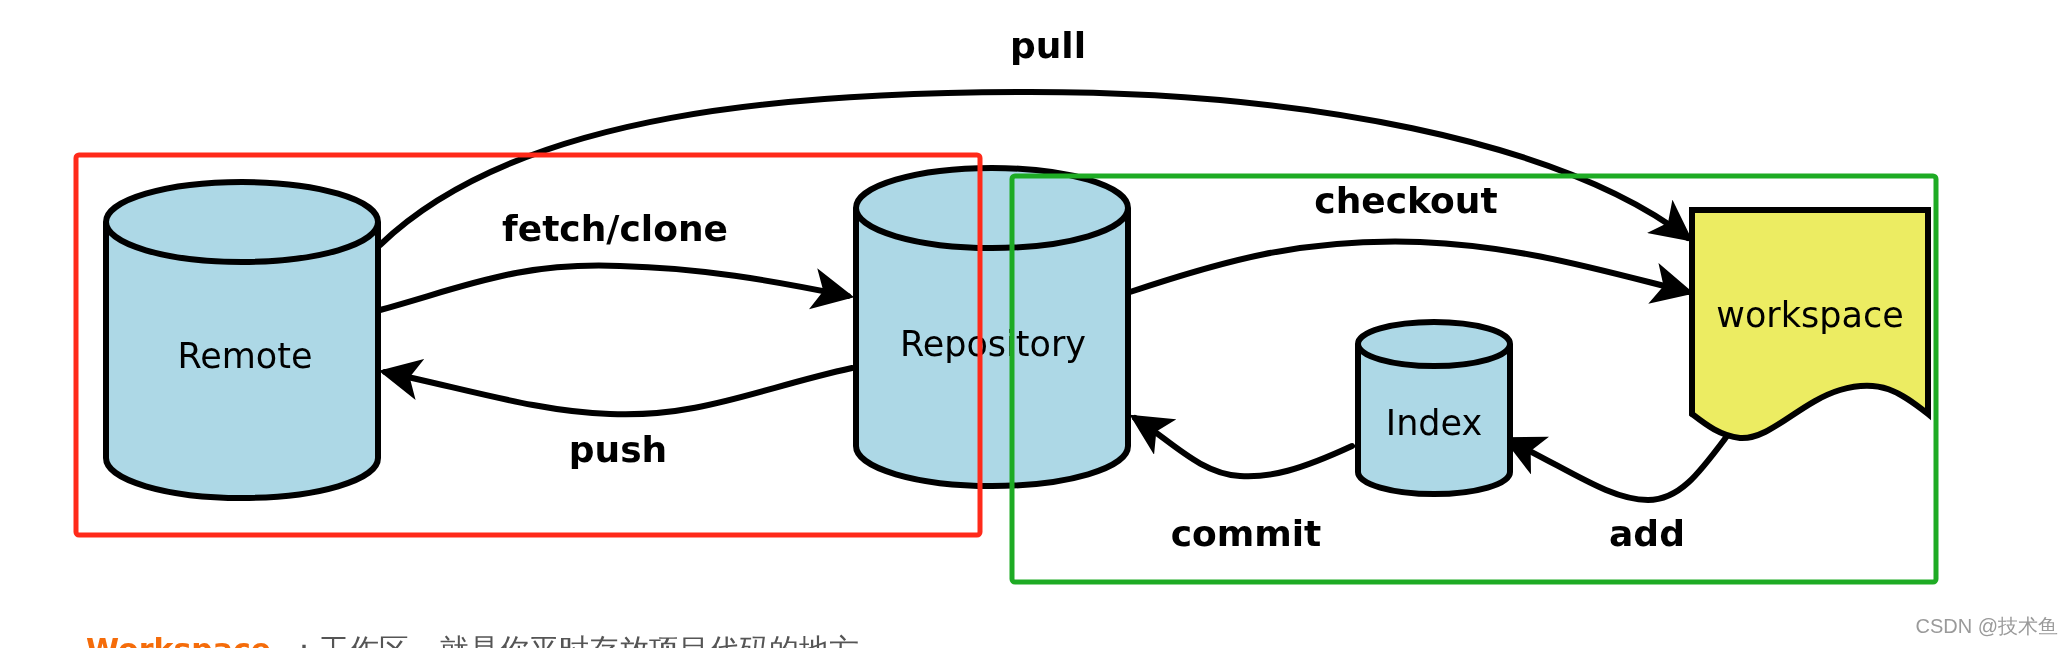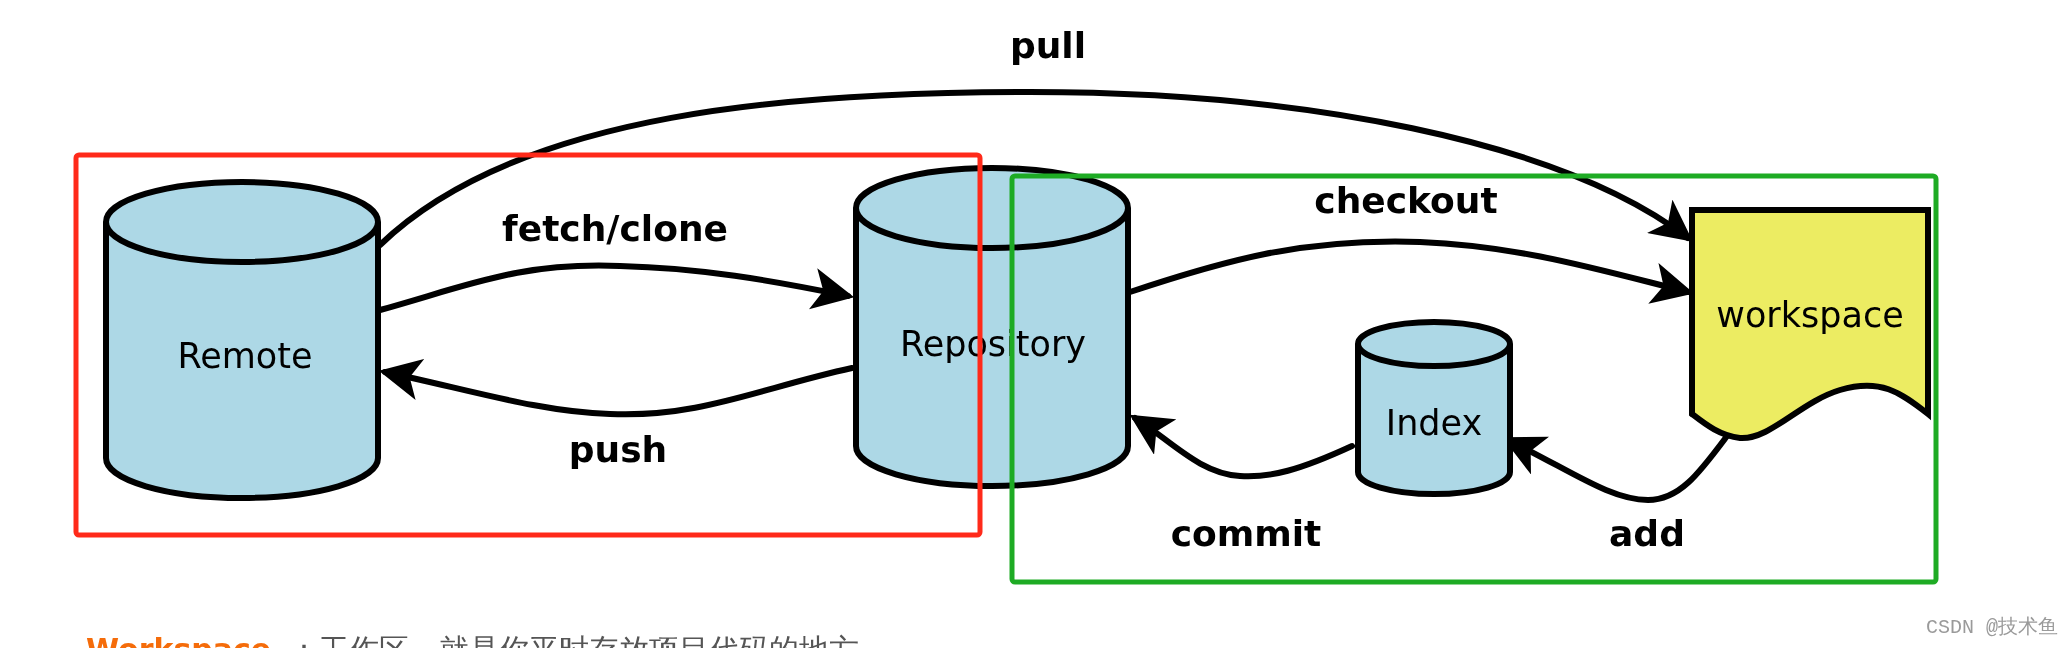--- a/index.html
+++ b/index.html
@@ -5,21 +5,21 @@
   html, body { margin: 0; padding: 0; background: #ffffff; }
   body { width: 2068px; height: 648px; overflow: hidden; position: relative; font-family: "DejaVu Sans", sans-serif; }
   #diagram { position: absolute; left: 0; top: 0; width: 2068px; height: 648px; }
   .lbl-bold { font-family: "DejaVu Sans", sans-serif; font-weight: bold; font-size: 36px; fill: #000; }
   .lbl-node { font-family: "DejaVu Sans", sans-serif; font-size: 35px; fill: #000; }
   .wire { fill: none; stroke: #000; stroke-width: 6; stroke-linecap: round; }
   .cyl { fill: #add8e6; stroke: #000; stroke-width: 6; }
   .bottom-line { position: absolute; left: 86px; top: 630px; height: 40px; white-space: nowrap; font-size: 30px; line-height: 40px; }
   .bottom-key { color: #f56c0a; font-weight: bold; font-family: "DejaVu Sans", sans-serif; }
   .bottom-desc { color: #555; margin-left: 18px; font-family: "DejaVu Sans", sans-serif; }
-  .watermark { position: absolute; right: 10px; bottom: 8px; font-size: 20px; color: #9a9a9a; font-family: Liberation Mono, monospace; margin-left: 44px; }
+  .watermark { position: absolute; right: 10px; bottom: 8px; font-size: 20px; color: #9a9a9a; font-family: Liberation Sans, sans-serif; margin-left: 44px; }
 </style>
 </head>
 <body>
 
 <svg id="diagram" viewBox="0 0 2068 648" xmlns="http://www.w3.org/2000/svg">
   <defs>
     <marker id="arrow" viewBox="0 0 20 20" refX="17" refY="10" markerWidth="7" markerHeight="7" orient="auto" markerUnits="strokeWidth">
       <path d="M0,0 L20,10 L0,20 L5,10 Z" fill="#000"></path>
     </marker>
   </defs>

